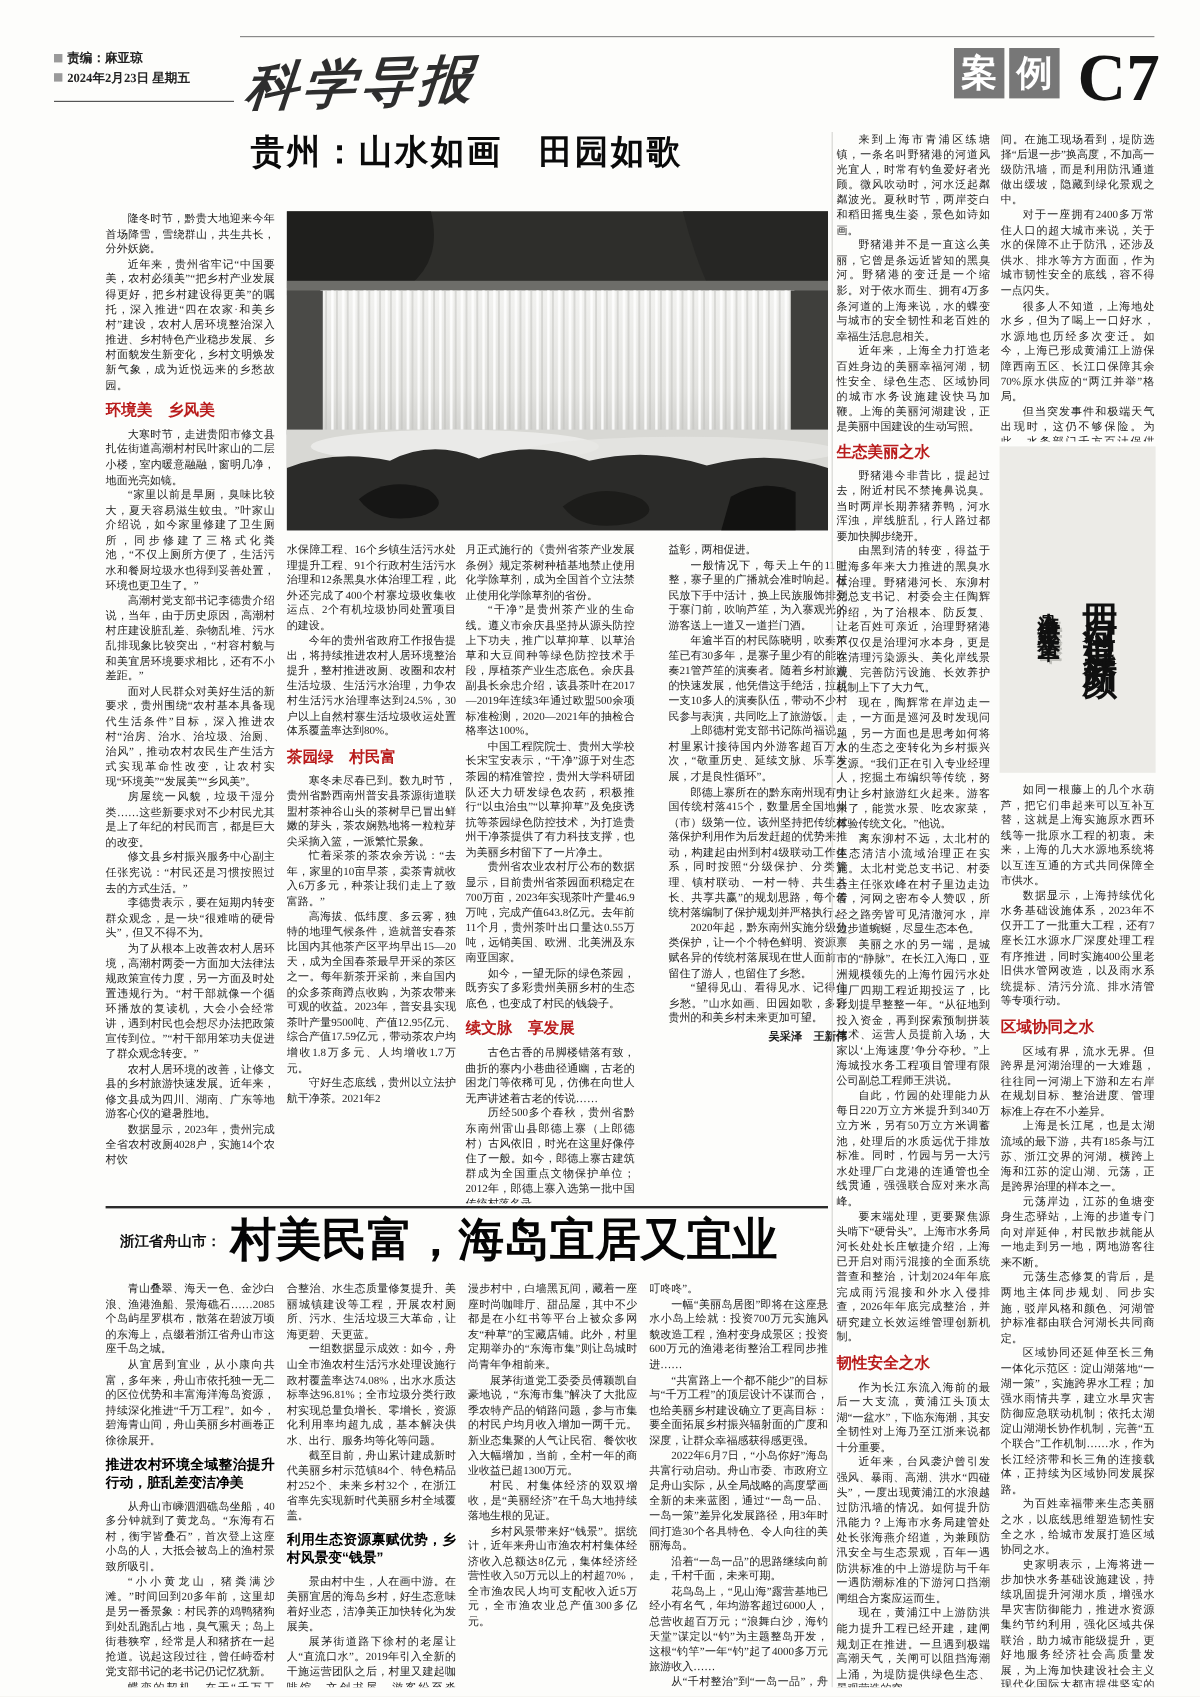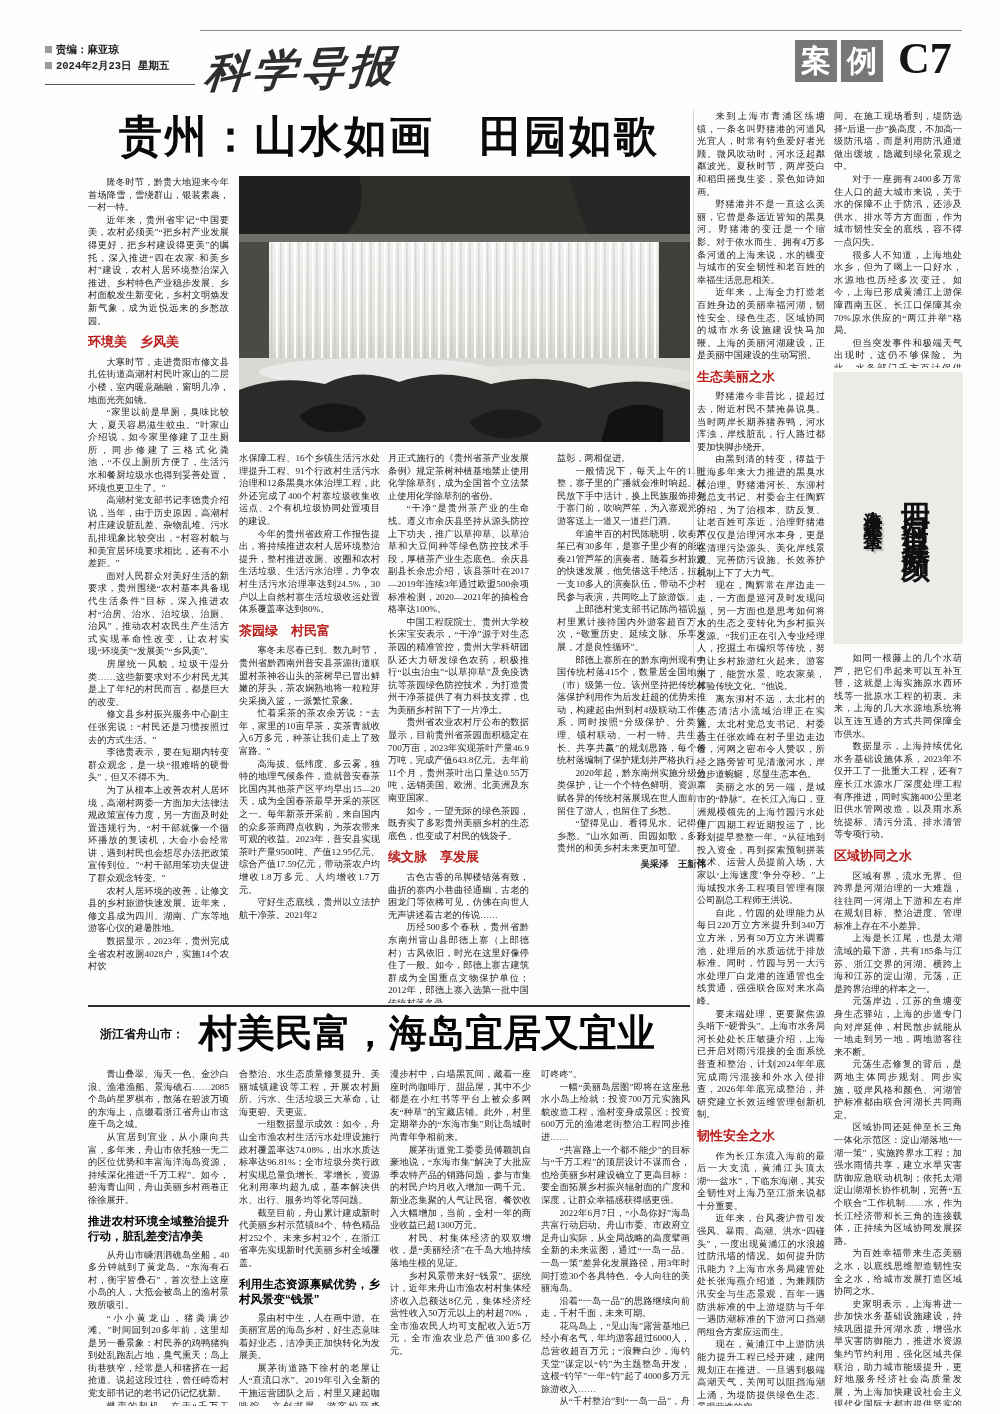--- a/index.html
+++ b/index.html
@@ -1,48 +1,48 @@
 <!DOCTYPE html>
 <html><head>
 <meta charset="utf-8">
 <style>
   html,body{margin:0;padding:0;background:#e9e7e2;}
   .page{position:relative;width:1000px;height:1414px;margin:0 auto;background:#fdfdfb;
         font-family:"Liberation Serif","DejaVu Serif",serif;color:#1c1c1c;overflow:hidden;}
   .abs{position:absolute;}
   
   .toprule{position:absolute;left:200px;top:30px;width:762px;height:1px;background:#8a8a8a;}
-  .ed-line{font-family:Liberation Mono, monospace;font-size:10.5px;font-weight:bold;color:#222;line-height:16px;white-space:nowrap;}
+  .ed-line{font-family:Liberation Serif, serif;font-size:10.5px;font-weight:bold;color:#222;line-height:16px;white-space:nowrap;}
   .ed-bullet{display:inline-block;width:7px;height:7px;background:#9a9a9a;margin-right:4px;}
   .ed-underline{position:absolute;left:45px;top:84px;width:150px;height:1px;background:#555;}
   .masthead{position:absolute;left:205px;top:40px;font-size:44px;font-weight:bold;font-style:italic;
             color:#2e2e2e;transform:skewX(-7deg) rotate(-2deg);letter-spacing:4px;font-family:"DejaVu Serif",serif;}
   .seclabel{position:absolute;left:795px;top:40px;display:flex;gap:4px;}
   .seclabel .sq{width:42px;height:42px;background:#777;color:#fff;display:flex;align-items:center;justify-content:center;
                 font-family:"Liberation Sans","DejaVu Sans",sans-serif;font-weight:bold;font-size:30px;}
-  .pageno{position:absolute;left:898px;top:33px;font-size:44px;font-weight:bold;color:#151515;font-family:"Liberation Serif",serif;}
+  .pageno{position:absolute;left:898px;top:33px;font-size:56px;font-weight:bold;color:#151515;font-family:"Liberation Serif",serif;}
   
   .a1-headline{position:absolute;left:88px;top:108px;width:602px;text-align:center;
-               font-family:"Liberation Sans","DejaVu Sans",sans-serif;font-weight:bold;font-size:43px;letter-spacing:2px;color:#0a0a0a;white-space:nowrap;}
+               font-family:"Liberation Sans","DejaVu Sans",sans-serif;font-weight:bold;font-size:28px;letter-spacing:2px;color:#0a0a0a;white-space:nowrap;}
   .photo{position:absolute;left:239px;top:176px;width:451px;height:266px;background:#888;}
   
   .col{position:absolute;overflow:hidden;text-align:justify;font-size:9.2px;line-height:12.6px;color:#1d1d1d;}
   .col .para{text-indent:2em;margin:0;}
   .col .para.cont{text-indent:0;}
   .col .subhead{font-family:"Liberation Sans","DejaVu Sans",sans-serif;font-weight:bold;font-size:13px;
                 margin:9px 0 7px 0;text-indent:0;color:#b91c1c;}
   .col .subhead2{font-family:"Liberation Sans","DejaVu Sans",sans-serif;font-weight:bold;font-size:11.5px;line-height:15px;
                  margin:7px 0 5px 0;text-indent:0;color:#000;}
   .col .authors{font-weight:bold;text-align:right;text-indent:0;margin-top:3px;font-family:"Liberation Sans","DejaVu Sans",sans-serif;font-size:9.4px;}
   
   .midrule{position:absolute;left:88px;top:1005px;width:602px;height:2px;background:#2b2b2b;}
   .vsep{position:absolute;left:693px;top:110px;width:1px;height:1296px;background:#d8d8d4;}
   
   .a2-kicker{position:absolute;left:100px;top:1026px;font-size:12px;font-weight:bold;color:#111;font-family:"Liberation Serif",serif;}
-  .a2-headline{position:absolute;left:185px;top:1008px;width:470px;text-align:right;font-size:38px;font-weight:bold;
+  .a2-headline{position:absolute;left:185px;top:1008px;width:470px;text-align:center;font-size:38px;font-weight:bold;
                color:#050505;font-family:"Liberation Serif","DejaVu Serif",serif;white-space:nowrap;}
   
   .vbox{position:absolute;left:833px;top:372px;width:130px;height:272px;background:#ecebe7;
         display:flex;flex-direction:row-reverse;justify-content:center;align-items:center;gap:10px;}
   .vbox .vtitle{writing-mode:vertical-rl;font-family:"Liberation Serif","DejaVu Serif",serif;font-weight:bold;
                 font-size:29px;letter-spacing:8px;color:#101010;}
   .vbox .vsub{writing-mode:vertical-rl;font-family:"Liberation Serif","DejaVu Serif",serif;font-weight:bold;
               font-size:19px;letter-spacing:3px;color:#101010;text-shadow:2px 2px 0 #bdbdb8;}
 </style>
 </head>
@@ -101,21 +101,21 @@
       <ellipse cx="330" cy="200" rx="130" ry="12" fill="#e6e6e2" opacity="0.8"></ellipse>
 
       <path d="M0,266 v-52 q40,-16 86,-6 q34,-18 74,-2 q44,-16 92,2 q50,-12 98,4 q52,-14 101,2 v52 Z" fill="#2b2b29"></path>
       <path d="M60,240 q24,-20 58,-8 q20,14 -6,22 q-36,8 -52,-14 Z" fill="#161615"></path>
       <path d="M230,246 q30,-22 66,-6 q16,12 -10,20 q-40,8 -56,-14 Z" fill="#1c1c1a"></path>
       <path d="M370,238 q26,-16 54,-4 l0,32 l-62,0 Z" fill="#121211"></path>
     </svg>
   </div>
 
   <div class="col" style="left:88px;top:176px;width:141px;height:827px;">
-      <div class="para">隆冬时节，黔贵大地迎来今年首场降雪，雪绕群山，银装素裹，一村一特。</div>
+      <div class="para">隆冬时节，黔贵大地迎来今年首场降雪，雪绕群山，共生共长，分外妖娆。</div>
       <div class="para">近年来，贵州省牢记“中国要美，农村必须美”“把乡村产业发展得更好，把乡村建设得更美”的嘱托，深入推进“四在农家·和美乡村”建设，农村人居环境整治深入推进、乡村特色产业稳步发展、乡村面貌发生新变化，乡村文明焕发新气象，成为近悦远来的乡愁故园。</div>
       <div class="subhead">环境美　乡风美</div>
       <div class="para">大寒时节，走进贵阳市修文县扎佐街道高潮村村民叶家山的二层小楼，室内暖意融融，窗明几净，地面光亮如镜。</div>
       <div class="para">“家里以前是旱厕，臭味比较大，夏天容易滋生蚊虫。”叶家山介绍说，如今家里修建了卫生厕所，同步修建了三格式化粪池，“不仅上厕所方便了，生活污水和餐厨垃圾水也得到妥善处置，环境也更卫生了。”</div>
       <div class="para">高潮村党支部书记李德贵介绍说，当年，由于历史原因，高潮村村庄建设脏乱差、杂物乱堆、污水乱排现象比较突出，“村容村貌与和美宜居环境要求相比，还有不小差距。”</div>
       <div class="para">面对人民群众对美好生活的新要求，贵州围绕“农村基本具备现代生活条件”目标，深入推进农村“治房、治水、治垃圾、治厕、治风”，推动农村农民生产生活方式实现革命性改变，让农村实现“环境美”“发展美”“乡风美”。</div>
       <div class="para">房屋统一风貌，垃圾干湿分类……这些新要求对不少村民尤其是上了年纪的村民而言，都是巨大的改变。</div>
       <div class="para">修文县乡村振兴服务中心副主任张宪说：“村民还是习惯按照过去的方式生活。”</div>
       <div class="para">李德贵表示，要在短期内转变群众观念，是一块“很难啃的硬骨头”，但又不得不为。</div>
       <div class="para">为了从根本上改善农村人居环境，高潮村两委一方面加大法律法规政策宣传力度，另一方面及时处置违规行为。“村干部就像一个循环播放的复读机，大会小会经常讲，遇到村民也会想尽办法把政策宣传到位。”“村干部用笨功夫促进了群众观念转变。”</div>

